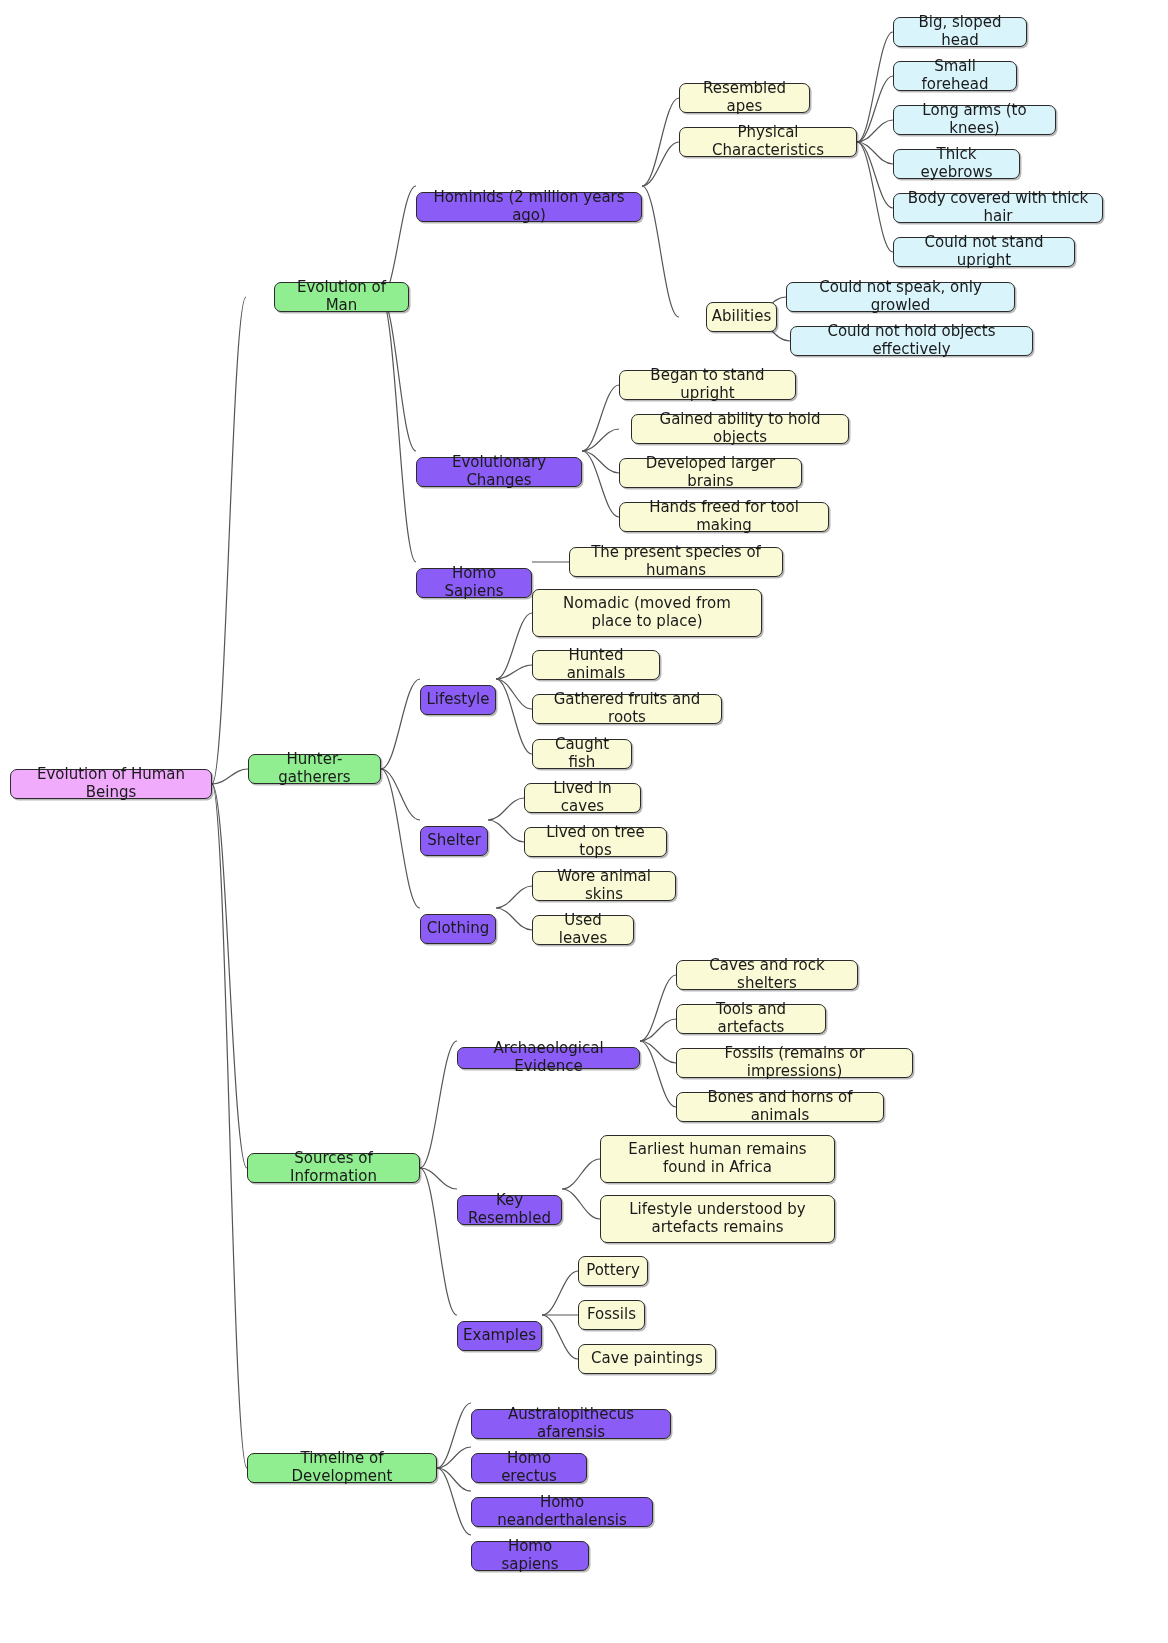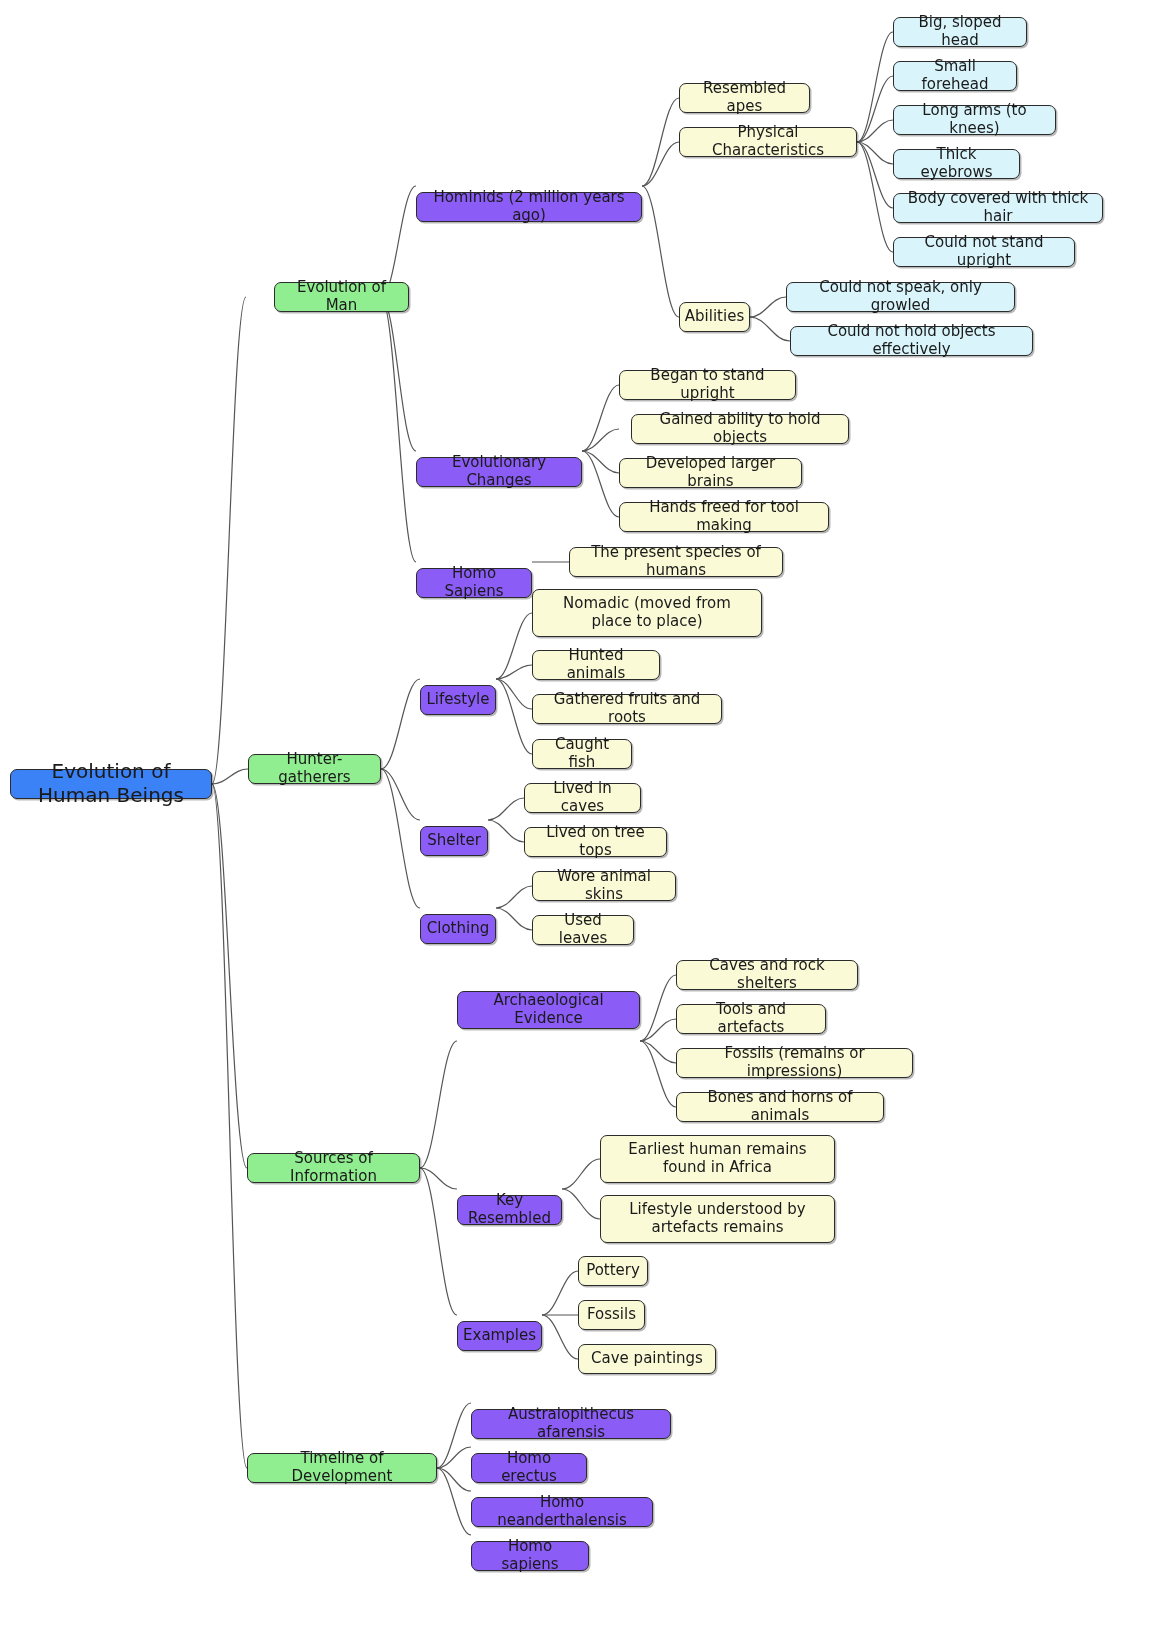--- a/index.html
+++ b/index.html
@@ -36,22 +36,22 @@
     text-align: center;
     border: 1.6px solid #2b2b2b;
     border-radius: 7px;
     padding: 4px 9px;
     line-height: 1.18;
     box-shadow: 1.5px 1.5px 0 rgba(0,0,0,0.28);
     white-space: pre-line;
   }
   
   .lvl-root {
-    background: #3b82f6;
-    font-size: 20px;
+    background: #f0abfc;
+    font-size: 15px;
   }
   .lvl-1 {
     background: #90ee90;
     font-size: 15px;
   }
   .lvl-2 {
     background: #8b5cf6;
     font-size: 15px;
     margin-top: 21px;
   }
@@ -124,21 +124,21 @@
       <div class="node lvl-root" style="left: 10px; top: 769px; width: 202px; height: 30px;">Evolution of Human Beings</div>
       <div class="node lvl-1" style="left: 246px; top: 282px; width: 135px; height: 30px; margin-left: 28px;">Evolution of Man</div>
       <div class="node lvl-1" style="left: 248px; top: 754px; width: 133px; height: 30px;">Hunter-gatherers</div>
       <div class="node lvl-1" style="left: 247px; top: 1153px; width: 173px; height: 30px;">Sources of Information</div>
       <div class="node lvl-1" style="left: 247px; top: 1453px; width: 190px; height: 30px;">Timeline of Development</div>
       <div class="node lvl-2" style="left: 416px; top: 171px; width: 226px; height: 30px;">Hominids (2 million years ago)</div>
       <div class="node lvl-2" style="left: 416px; top: 436px; width: 166px; height: 30px;">Evolutionary Changes</div>
       <div class="node lvl-2" style="left: 416px; top: 547px; width: 116px; height: 30px;">Homo Sapiens</div>
       <div class="node lvl-3" style="left: 679px; top: 83px; width: 131px; height: 30px;">Resembled apes</div>
       <div class="node lvl-3" style="left: 679px; top: 127px; width: 178px; height: 30px;">Physical Characteristics</div>
-      <div class="node lvl-3" style="left: 679px; top: 302px; width: 71px; height: 30px;">Abilities</div>
+      <div class="node lvl-3" style="left: 706px; top: 302px; width: 71px; height: 30px;">Abilities</div>
       <div class="node lvl-4" style="left: 893px; top: 17px; width: 134px; height: 30px;">Big, sloped head</div>
       <div class="node lvl-4" style="left: 893px; top: 61px; width: 124px; height: 30px;">Small forehead</div>
       <div class="node lvl-4" style="left: 893px; top: 105px; width: 163px; height: 30px;">Long arms (to knees)</div>
       <div class="node lvl-4" style="left: 893px; top: 149px; width: 127px; height: 30px;">Thick eyebrows</div>
       <div class="node lvl-4" style="left: 893px; top: 193px; width: 210px; height: 30px;">Body covered with thick hair</div>
       <div class="node lvl-4" style="left: 893px; top: 237px; width: 182px; height: 30px;">Could not stand upright</div>
       <div class="node lvl-4" style="left: 786px; top: 282px; width: 229px; height: 30px;">Could not speak, only growled</div>
       <div class="node lvl-4" style="left: 790px; top: 326px; width: 243px; height: 30px;">Could not hold objects effectively</div>
       <div class="node lvl-3" style="left: 619px; top: 370px; width: 177px; height: 30px;">Began to stand upright</div>
       <div class="node lvl-3" style="left: 619px; top: 414px; width: 218px; height: 30px; margin-left: 12px;">Gained ability to hold objects</div>
@@ -149,21 +149,21 @@
       <div class="node lvl-2" style="left: 420px; top: 805px; width: 68px; height: 30px;">Shelter</div>
       <div class="node lvl-2" style="left: 420px; top: 893px; width: 76px; height: 30px;">Clothing</div>
       <div class="node lvl-3" style="left: 532px; top: 589px; width: 230px; height: 48px;">Nomadic (moved from place to place)</div>
       <div class="node lvl-3" style="left: 532px; top: 650px; width: 128px; height: 30px;">Hunted animals</div>
       <div class="node lvl-3" style="left: 532px; top: 694px; width: 190px; height: 30px;">Gathered fruits and roots</div>
       <div class="node lvl-3" style="left: 532px; top: 739px; width: 100px; height: 30px;">Caught fish</div>
       <div class="node lvl-3" style="left: 524px; top: 783px; width: 117px; height: 30px;">Lived in caves</div>
       <div class="node lvl-3" style="left: 524px; top: 827px; width: 143px; height: 30px;">Lived on tree tops</div>
       <div class="node lvl-3" style="left: 532px; top: 871px; width: 144px; height: 30px;">Wore animal skins</div>
       <div class="node lvl-3" style="left: 532px; top: 915px; width: 102px; height: 30px;">Used leaves</div>
-      <div class="node lvl-2" style="left: 457px; top: 970px; width: 183px; height: 38px;">Archaeological Evidence</div>
+      <div class="node lvl-2" style="left: 457px; top: 1026px; width: 183px; height: 22px;">Archaeological Evidence</div>
       <div class="node lvl-2" style="left: 457px; top: 1174px; width: 105px; height: 30px;">Key Resembled</div>
       <div class="node lvl-2" style="left: 457px; top: 1300px; width: 85px; height: 30px;">Examples</div>
       <div class="node lvl-3" style="left: 676px; top: 960px; width: 182px; height: 30px;">Caves and rock shelters</div>
       <div class="node lvl-3" style="left: 676px; top: 1004px; width: 150px; height: 30px;">Tools and artefacts</div>
       <div class="node lvl-3" style="left: 676px; top: 1048px; width: 237px; height: 30px;">Fossils (remains or impressions)</div>
       <div class="node lvl-3" style="left: 676px; top: 1092px; width: 208px; height: 30px;">Bones and horns of animals</div>
       <div class="node lvl-3" style="left: 600px; top: 1135px; width: 235px; height: 48px;">Earliest human remains found in Africa</div>
       <div class="node lvl-3" style="left: 600px; top: 1195px; width: 235px; height: 48px;">Lifestyle understood by artefacts remains</div>
       <div class="node lvl-3" style="left: 578px; top: 1256px; width: 70px; height: 30px;">Pottery</div>
       <div class="node lvl-3" style="left: 578px; top: 1300px; width: 67px; height: 30px;">Fossils</div>

